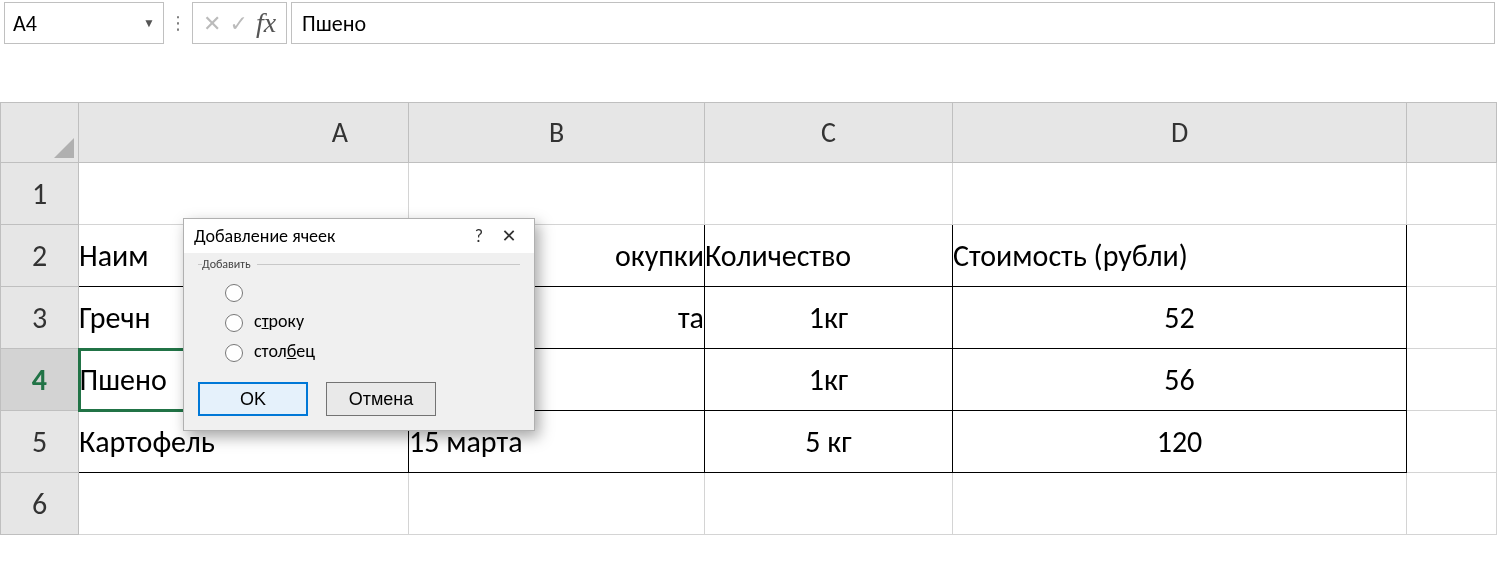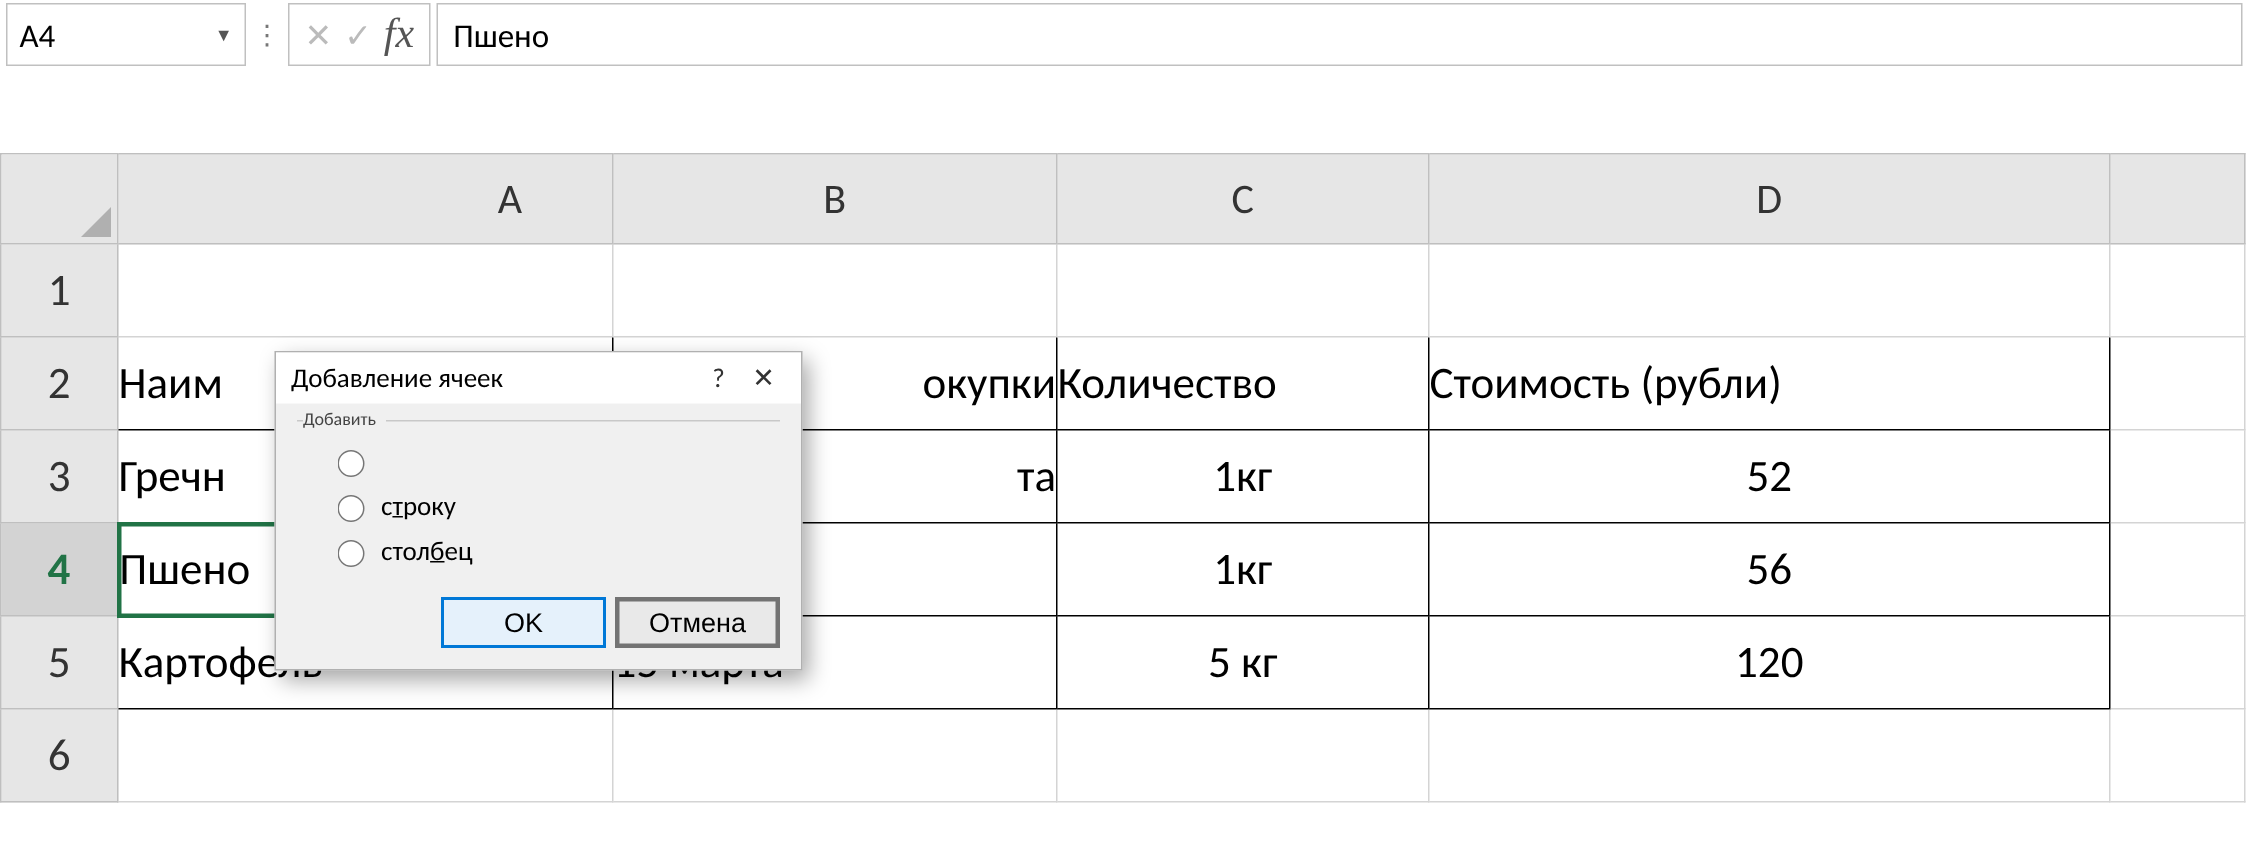--- a/index.html
+++ b/index.html
@@ -113,21 +113,21 @@
   .bordered { border: 1px solid #000 !important; }
   .center { text-align: center; }
   .selected {
     outline: 3px solid #217346;
     outline-offset: -2px;
   }
   
   .dialog {
     position: absolute;
     left: 183px;
-    top: 132px;
+    top: 116px;
     width: 350px;
     background: #f0f0f0;
     border: 1px solid #b0b0b0;
     box-shadow: 4px 6px 14px rgba(0,0,0,0.35);
     font-size: 18px;
     z-index: 10;
   }
   .dlg-title {
     display:flex;
     align-items:center;
@@ -163,30 +163,30 @@
   .radio-row input[type=radio]{
     width:18px;height:18px;
   }
   .radio-row.selected-opt label {
     font-weight: bold;
     outline: 1px dotted #000;
     padding: 0 2px;
   }
   .dlg-buttons {
     display:flex;
-    justify-content:flex-end;
-    gap:6px;
+    justify-content:flex-start;
+    gap:18px;
     padding-top:10px;
   }
   .btn {
     min-width: 110px;
     height: 34px;
     font-size:18px;
     background: #e9e9e9;
-    border: 3px solid #737373;
+    border: 1px solid #737373;
   }
   .btn.primary {
     border: 2px solid #0078d7;
     background: #e5f1fb;
   }
   u.ak { text-decoration: underline; }
 </style>
 </head>
 <body>
 

